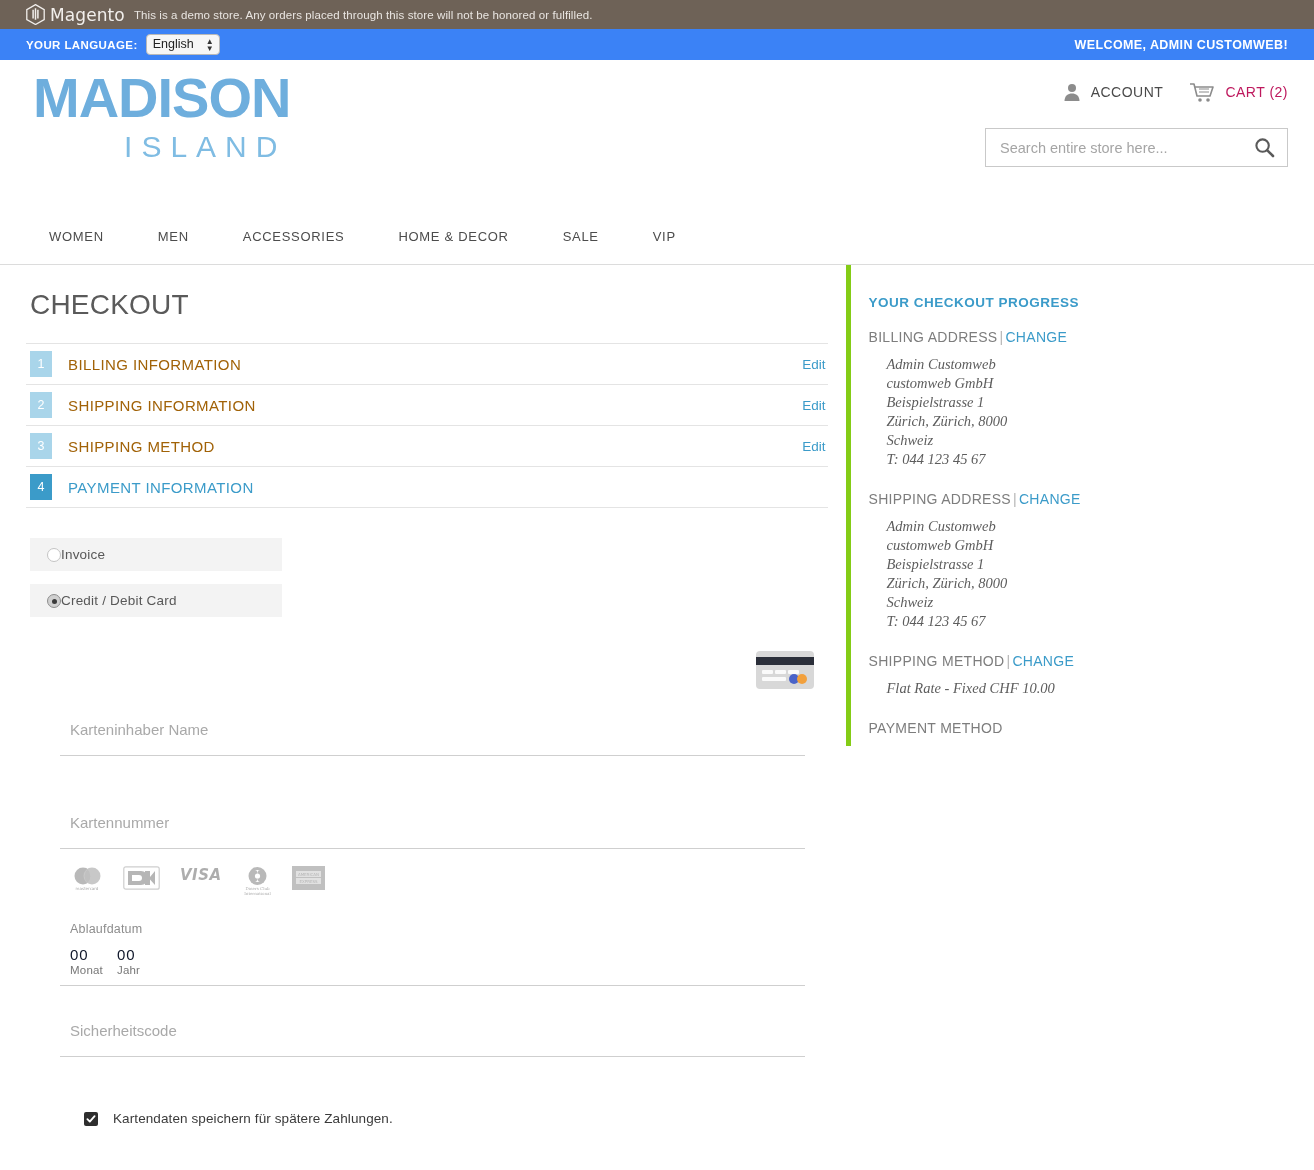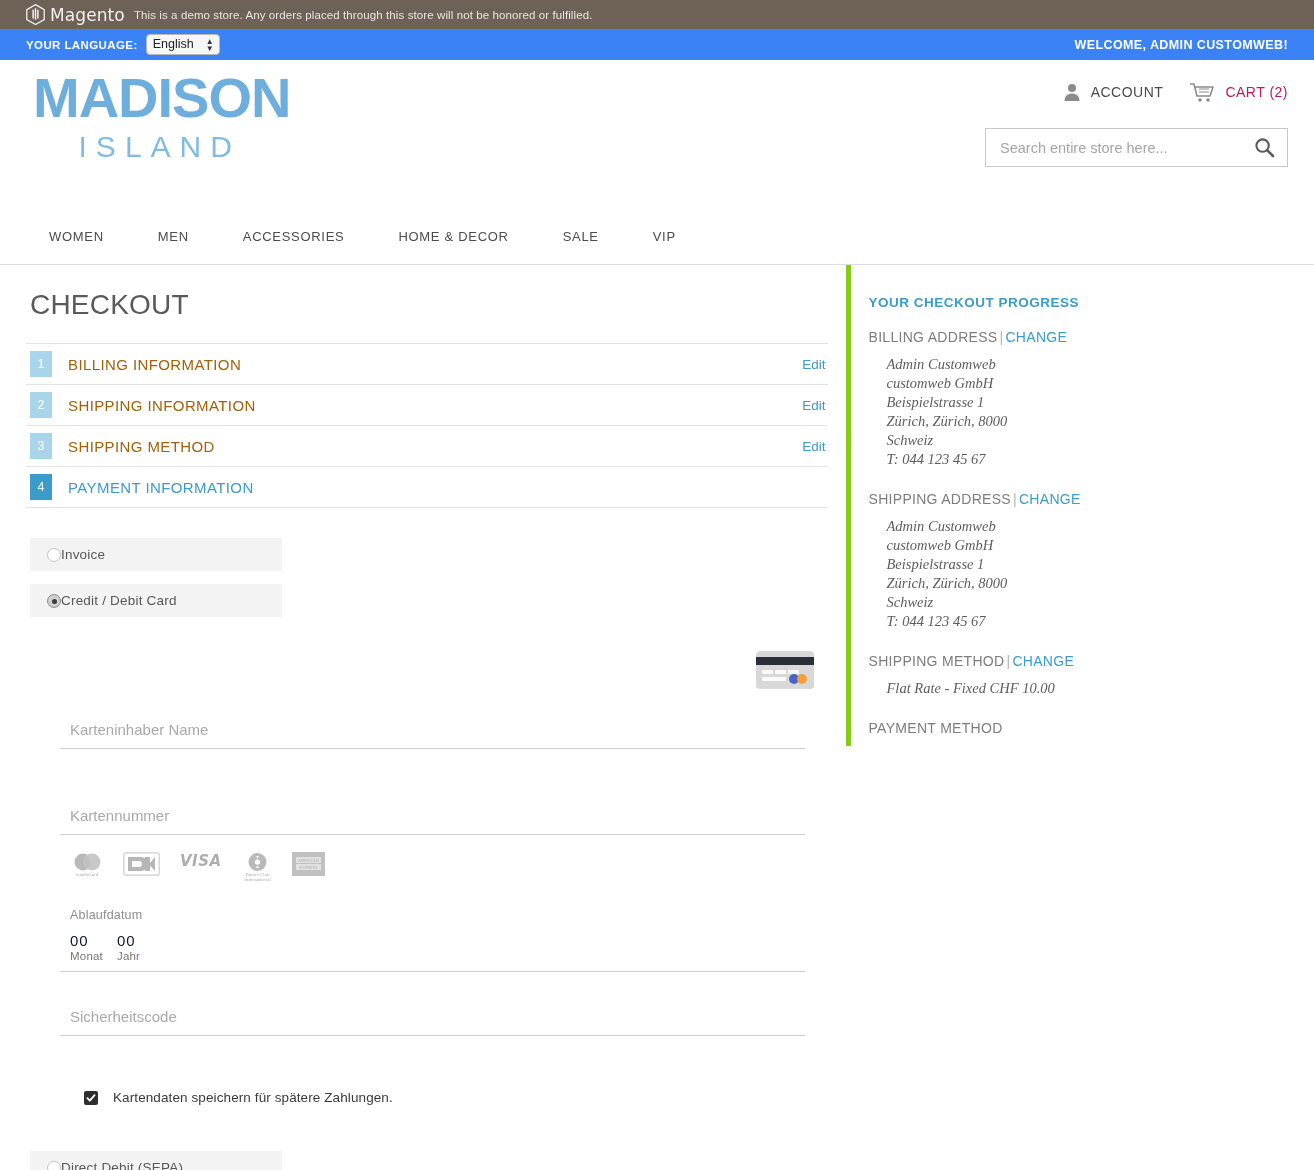--- a/index.html
+++ b/index.html
@@ -61,21 +61,21 @@
   }
   .logo{
     position:absolute; left:33px; top:10px; user-select:none;
   }
   .logo-main{
     font-size:56px; font-weight:bold; color:#6eaedd; letter-spacing:-1px;
     line-height:56px; font-family:"Liberation Sans", sans-serif;
   }
   .logo-sub{
     font-size:30px; color:#7fbce3; letter-spacing:9px; line-height:34px;
-    text-align:center; padding-right:4px; margin-top:4px;
+    text-align:right; padding-right:4px; margin-top:4px;
     font-family:"Liberation Sans", sans-serif; font-weight:400;
   }
   .header-right{
     position:absolute; right:26px; top:18px; text-align:right;
   }
   .acct-row{
     display:flex; align-items:center; justify-content:flex-end; gap:26px;
     height:28px;
   }
   .acct-item{ display:flex; align-items:center; gap:9px; cursor:pointer; }
@@ -162,21 +162,21 @@
 
   .card-art{
     margin:34px 0 0 0; display:flex; justify-content:flex-start;
     padding-left:726px;
   }
   .cc-graphic{ width:58px; height:38px; display:block; }
 
   .cc-form{ padding-top:32px; padding-left:30px; }
   .field{ width:745px; margin-bottom:0; }
   .field-line{
-    border-bottom:1px solid #cfcfcf; padding-bottom:9px;
+    border-bottom:1px solid #cfcfcf; padding-bottom:16px;
   }
   .field-input{
     border:none; outline:none; width:100%; font-size:15px; color:#555;
     font-family:"Liberation Sans", sans-serif; background:transparent;
     padding:0 0 0 10px;
   }
   .field-input::placeholder{ color:#a9a9a9; }
   .gap-lg{ height:58px; }
   .gap-md{ height:36px; }
 

